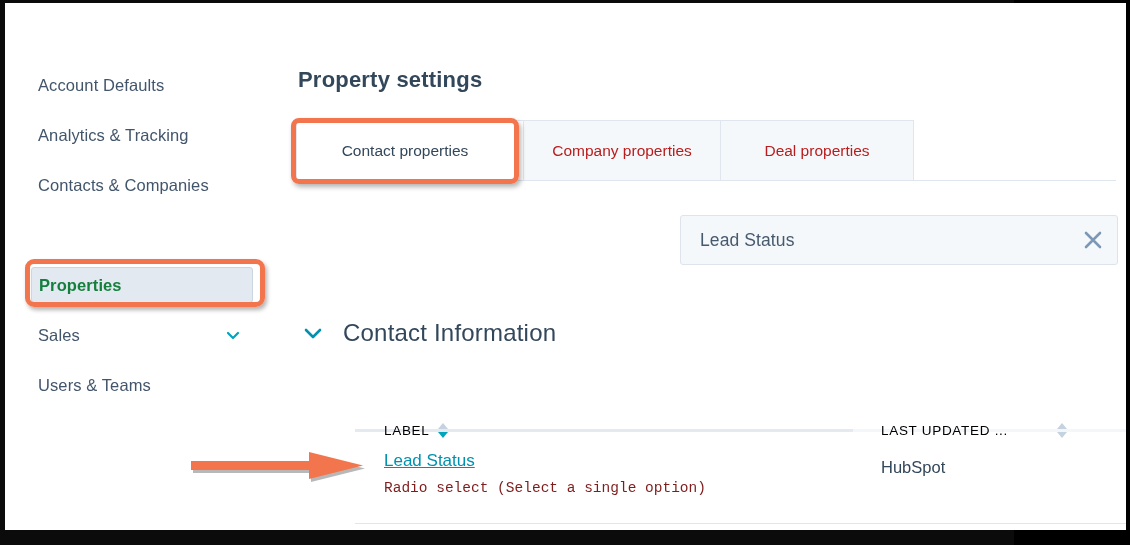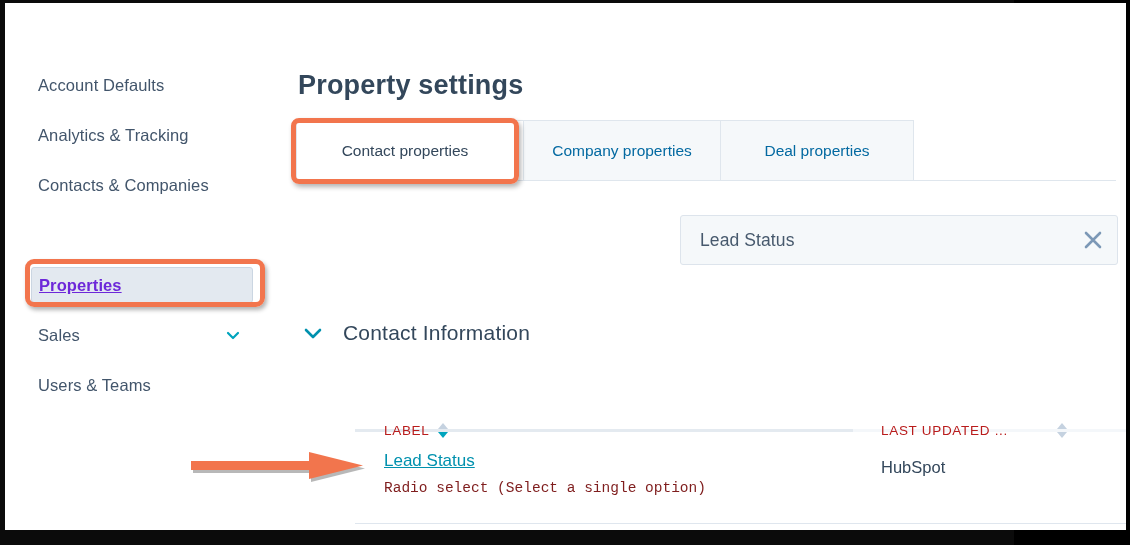--- a/index.html
+++ b/index.html
@@ -57,23 +57,22 @@
     color: #42556b;
     letter-spacing: .1px;
     line-height: 1;
     white-space: nowrap;
   }
   .side-item.active {
     background: #e3e9f0;
     border: 1px solid #cbd6e2;
   }
   .side-item.active .side-label {
-    color: #6d28d9;
+    color: #15803d;
     font-weight: bold;
-    text-decoration: underline;
   }
   .side-chev {
     position: absolute;
     right: 12px;
     top: 50%;
     transform: translateY(-50%);
     width: 16px;
     height: 16px;
     display: block;
   }
@@ -98,21 +97,21 @@
     left: 272px;
     top: 0;
     width: 849px;
     height: 527px;
   }
 
   #page-title {
     position: absolute;
     left: 21px;
     top: 51px;
-    font-size: 27px;
+    font-size: 22px;
     color: #33475b;
     letter-spacing: .2px;
     line-height: 1;
     white-space: nowrap;
   }
 
   
   #tabs {
     position: absolute;
     left: 19px;
@@ -123,21 +122,21 @@
   }
   .tab {
     display: flex;
     align-items: center;
     justify-content: center;
     box-sizing: border-box;
     background: #f5f8fa;
     border: 1px solid #dfe6ed;
     border-left: none;
     font-size: 15.5px;
-    color: #0369a1;
+    color: #b91c1c;
     white-space: nowrap;
     padding: 0 26px;
   }
   .tab:first-child { border-left: 1px solid #dfe6ed; }
   .tab.active {
     background: #ffffff;
     border-bottom-color: #ffffff;
     color: #33475b;
   }
   #tab-underline {
@@ -200,21 +199,21 @@
     display: flex;
     align-items: center;
   }
   #section-chevron {
     width: 24px;
     height: 24px;
     margin-right: 18px;
     flex: none;
   }
   #section-title {
-    font-size: 21px;
+    font-size: 24px;
     color: #33475b;
     letter-spacing: .2px;
     white-space: nowrap;
   }
 
   
   #table {
     position: absolute;
     left: 78px;
     top: 378px;
@@ -223,21 +222,21 @@
   }
   #thead {
     display: flex;
     height: 51px;
   }
   .th {
     display: flex;
     align-items: center;
     box-sizing: border-box;
     font-size: 13.5px;
-    color: #b91c1c;
+    color: #000000;
     letter-spacing: .7px;
     white-space: nowrap;
     margin-top: 48px;
   }
   #th-label {
     width: 498px;
     background: #e4eaf0;
     padding-left: 29px;
   }
   #th-updated {

